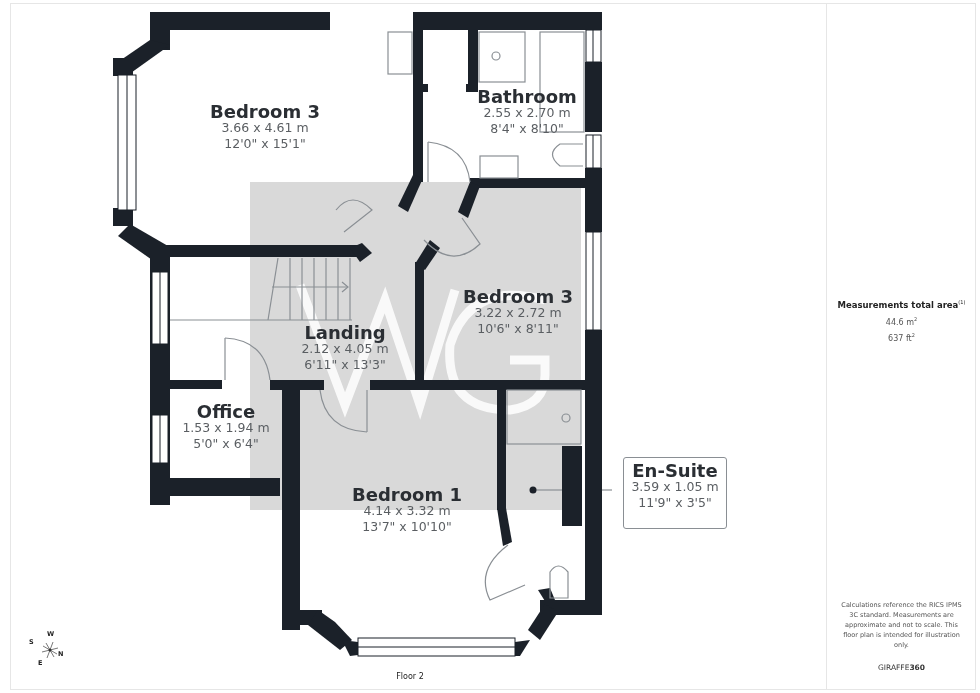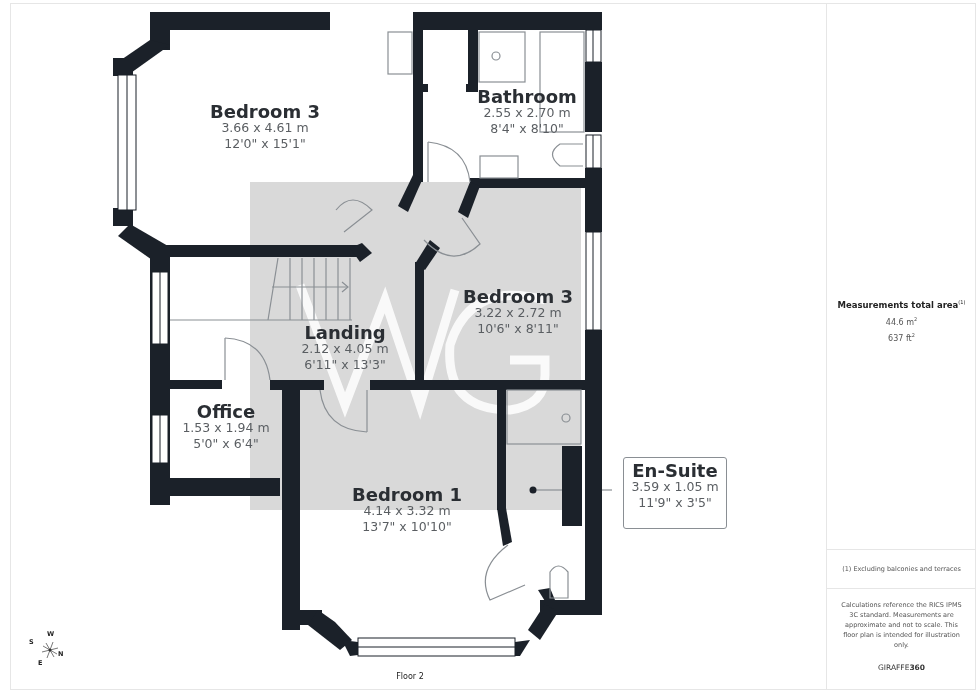--- a/index.html
+++ b/index.html
@@ -203,16 +203,15 @@
 </div>
 
 <div class="floor-label">Floor 2</div>
 
 <div class="sidebar">
   <div class="sb-area">
     <div class="sb-area-title"><span>Measurements total area</span><sup>(1)</sup></div>
     <div class="sb-area-val"><span>44.6 m</span><sup>2</sup></div>
     <div class="sb-area-val"><span>637 ft</span><sup>2</sup></div>
   </div>
-  <div class="sb-note">(1) Excluding balconies and terraces</div>
   <div class="sb-disclaimer">Calculations reference the RICS IPMS 3C standard. Measurements are approximate and not to scale. This floor plan is intended for illustration only.</div>
   <div class="sb-brand"><span>GIRAFFE</span><b>360</b></div>
 </div>
 
 </body></html>

